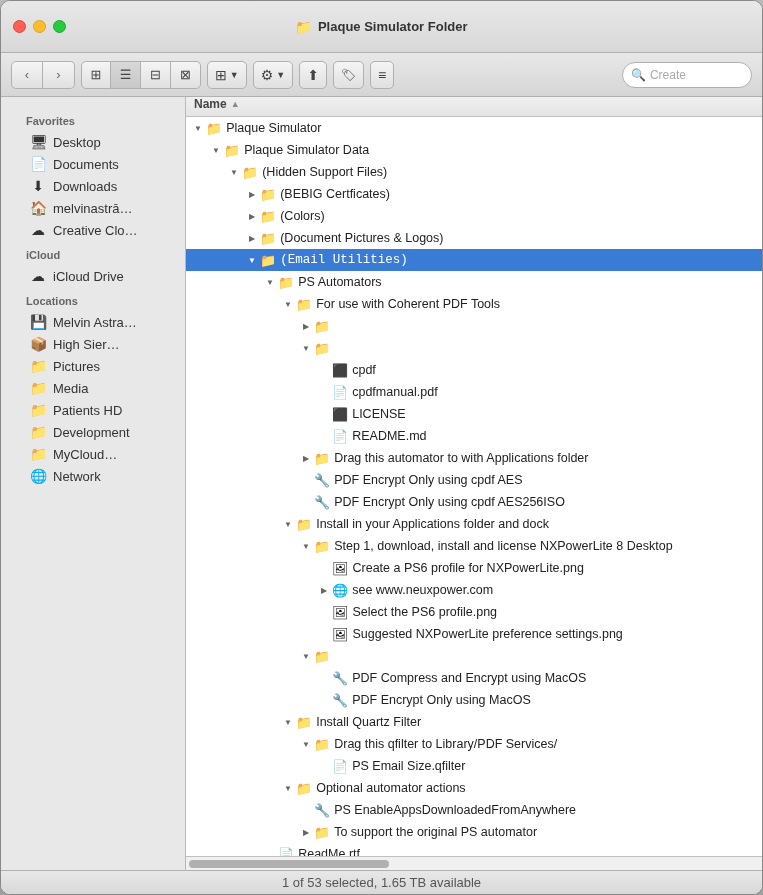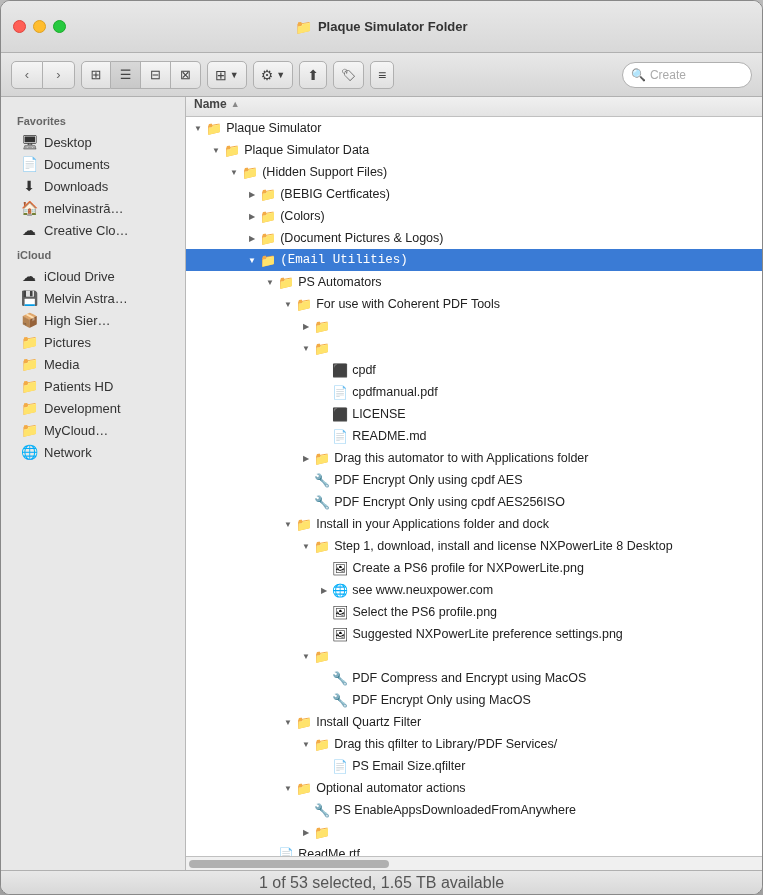--- a/index.html
+++ b/index.html
@@ -133,21 +133,21 @@
       display: flex;
       flex: 1;
       overflow: hidden;
     }
     .sidebar {
       width: 185px;
       background: #e8e8e8;
       border-right: 1px solid #b8b8b8;
       overflow-y: auto;
       flex-shrink: 0;
-      padding: 10px 0;
+      padding: 10px 9px;
     }
     .sidebar-section-label {
       font-size: 11px;
       font-weight: 700;
       color: #666;
       padding: 8px 16px 4px;
       text-transform: none;
       letter-spacing: 0;
     }
     .sidebar-item {
@@ -217,21 +217,21 @@
     .file-item.selected .disclosure { color: white; }
     .file-icon { font-size: 13px; margin-right: 4px; flex-shrink: 0; }
     .file-name { font-size: 12.5px; color: #222; }
     .status-bar {
       height: 24px;
       background: linear-gradient(180deg, #e8e8e8 0%, #d8d8d8 100%);
       border-top: 1px solid #b0b0b0;
       display: flex;
       align-items: center;
       justify-content: center;
-      font-size: 16px;
+      font-size: 13px;
       color: #555;
       flex-shrink: 0;
     }
     .scrollbar-area {
       background: #f0f0f0;
       height: 14px;
       border-top: 1px solid #c0c0c0;
     }
     .scrollbar-thumb {
       height: 8px;
@@ -335,20 +335,21 @@
             <span>Creative Clo…</span>
           </div>
         </div>
       <div class="sidebar-section-label">iCloud</div>
       <div id="sidebar-icloud">
           <div class="sidebar-item">
             <span class="sidebar-icon">☁</span>
             <span>iCloud Drive</span>
           </div>
         </div>
+      <div class="sidebar-section-label">Locations</div>
       <div id="sidebar-locations">
           <div class="sidebar-item">
             <span class="sidebar-icon">💾</span>
             <span>Melvin Astra…</span>
           </div>
           <div class="sidebar-item">
             <span class="sidebar-icon">📦</span>
             <span>High Sier…</span>
           </div>
           <div class="sidebar-item">
@@ -572,20 +573,21 @@
           <div class="file-item">
     <span class="indent" style="width:112px;"></span>
     <span class="tri-none"></span>
     <span class="file-icon">🔧</span>
     <span class="file-name">PS EnableAppsDownloadedFromAnywhere</span>
   </div>
           <div class="file-item">
     <span class="indent" style="width:112px;"></span>
     <span class="disclosure tri-right"></span>
     <span class="file-icon">📁</span>
+    <span class="file-name">To support the original PS automator</span>
   </div>
           <div class="file-item">
     <span class="indent" style="width:76px;"></span>
     <span class="tri-none"></span>
     <span class="file-icon">📄</span>
     <span class="file-name">ReadMe.rtf</span>
   </div>
         </div>
       <div class="scrollbar-area">
         <div class="scrollbar-thumb"></div>

